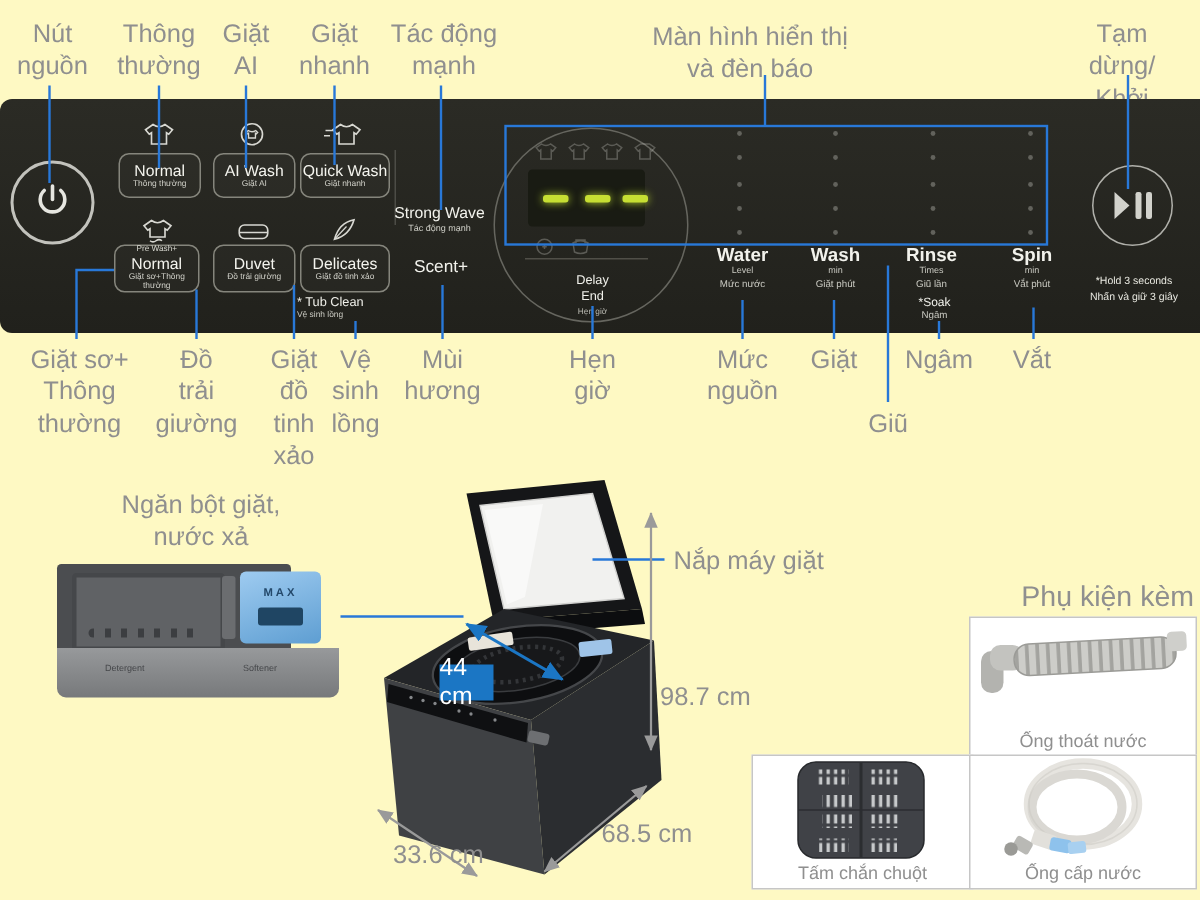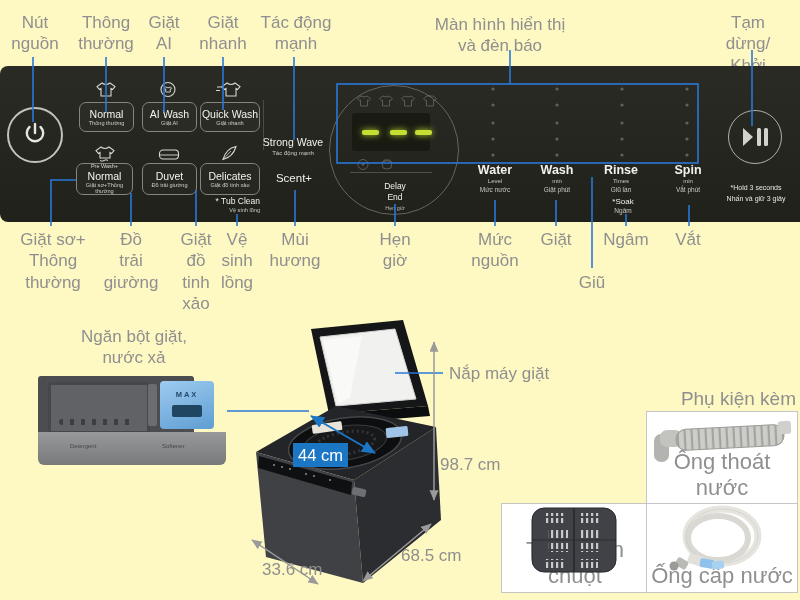--- a/index.html
+++ b/index.html
@@ -26,21 +26,21 @@
            border-radius:3px;}
   #display .dash{position:absolute;top:17px;width:17px;height:4.5px;border-radius:2px;
                  background:#c6de33;box-shadow:0 0 6px #b9d62e;}
   #delayend{position:absolute;left:395px;top:115px;transform:translateX(-50%);text-align:center;color:#f2f2ec;}
   #delayend .d1{font-size:8.5px;line-height:1.25;white-space:pre-line;}
   #delayend .d2{font-size:5.5px;color:#b9b9b1;margin-top:3px;}
   #strongwave{position:absolute;left:293px;top:70px;transform:translateX(-50%);text-align:center;color:#f2f2ec;line-height:1.3;}
   #strongwave .t{font-size:10.5px;}
   #strongwave .s{font-size:6px;color:#cfcfc7;}
   #scent{position:absolute;left:294px;top:106px;transform:translateX(-50%);color:#f2f2ec;font-size:11.5px;}
-  #tubclean{position:absolute;left:198px;top:130px;width:62px;text-align:right;color:#f0f0ea;line-height:1.3;}
+  #tubclean{position:absolute;left:198px;top:130px;width:62px;text-align:left;color:#f0f0ea;line-height:1.3;}
   #tubclean .t{font-size:8.5px;}
   #tubclean .s{font-size:5.6px;color:#c9c9c1;}
   #holdnote{position:absolute;left:756px;top:117px;transform:translateX(-50%);text-align:center;
             color:#e9e9e1;font-size:7px;line-height:1.5;white-space:pre-line;width:90px;}
   
   #drawer{position:absolute;left:38px;top:368px;width:188px;height:97px;z-index:2;}
   #drawer .tray{position:absolute;left:0;top:8px;width:156px;height:58px;background:#4b4d50;border-radius:3px 3px 0 0;}
   #drawer .cavity{position:absolute;left:10px;top:6px;width:96px;height:46px;background:#606265;
                   border:3px solid #45474a;border-radius:3px;}
   #drawer .holes{position:absolute;left:8px;bottom:6px;width:76px;height:6px;
@@ -49,24 +49,24 @@
   #drawer .soft{position:absolute;left:122px;top:5px;width:54px;height:48px;border-radius:4px;
                 background:linear-gradient(160deg,#9ecbf0,#5e9ed2);}
   #drawer .soft .max{position:absolute;left:0;top:9px;width:100%;text-align:center;
                      font-size:7.5px;font-weight:bold;letter-spacing:2px;color:#24496b;}
   #drawer .soft .slot{position:absolute;left:12px;top:24px;width:30px;height:12px;background:#1f4563;border-radius:2px;}
   #drawer .front{position:absolute;left:0;top:64px;width:188px;height:33px;border-radius:0 0 6px 6px;
                  background:linear-gradient(#97999b,#77797b);}
   #drawer .front span{position:absolute;top:11px;font-size:6px;color:#45474a;}
   
   .accbox{position:absolute;border:1px solid #c6c6c6;background:#fff;z-index:1;}
-  .acclabel{position:absolute;left:0;bottom:3px;width:100%;text-align:center;color:#8f8f8f;font-size:22px;}
+  .acclabel{position:absolute;left:0;bottom:3px;width:100%;text-align:center;color:#8f8f8f;font-size:12px;}
   #acctitle{position:absolute;left:645px;top:388px;width:151px;text-align:right;color:#8f8f8f;font-size:19px;}
   
-  #dim44{position:absolute;left:293px;top:443px;width:55px;height:24px;background:#1b76c4;color:#fff;
+  #dim44{position:absolute;left:293px;top:443px;width:36px;height:24px;background:#1b76c4;color:#fff;
          font-size:16.5px;display:flex;align-items:center;justify-content:center;z-index:6;}
   .dimlbl{position:absolute;color:#8f8f8f;font-size:17px;z-index:6;}
   svg.layer{position:absolute;left:0;top:0;width:800px;height:600px;pointer-events:none;}
   #art{z-index:3;}
   #overlay{z-index:5;}
   .ledsvg{position:absolute;left:0;top:0;width:800px;height:156px;}
 </style>
 </head>
 <body>
 

